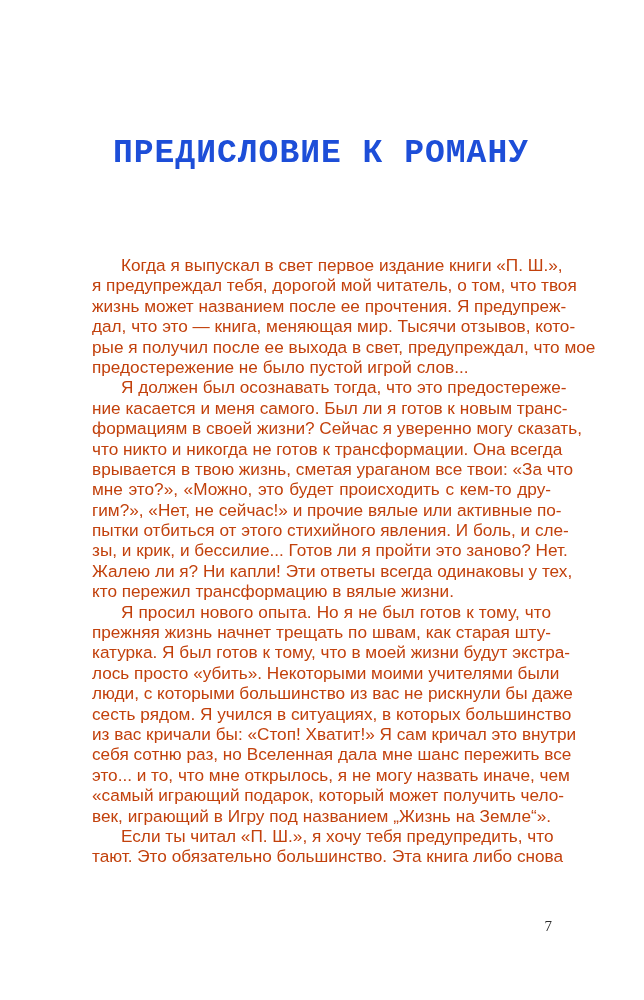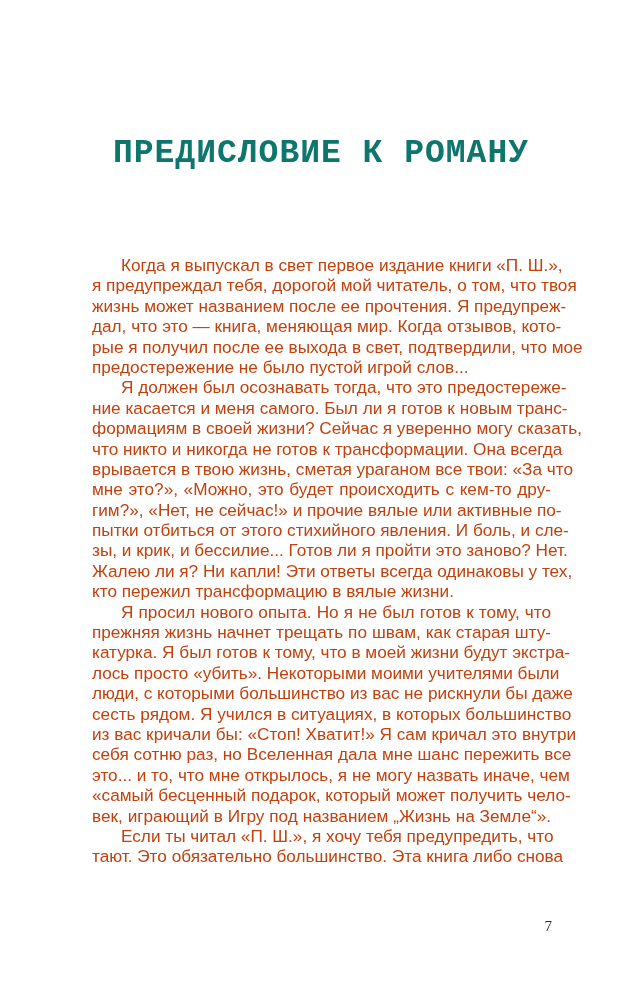--- a/index.html
+++ b/index.html
@@ -24,21 +24,21 @@
       position: absolute;
       left: 92px;
       top: 134px;
       width: 458px;
       margin: 0;
       text-align: center;
       font-family: "Liberation Mono", "DejaVu Sans Mono", monospace;
       font-weight: bold;
       font-size: 33px;
       letter-spacing: 1px;
-      color: #0f766e;
+      color: #1d4ed8;
       line-height: 40px;
       white-space: nowrap;
     }
     .body-text {
       position: absolute;
       left: 92px;
       top: 255px;
       width: 459px;
       font-family: Liberation Sans, sans-serif;
       font-size: 17.2px;
@@ -73,22 +73,22 @@
 </head>
 <body>
 
 <div class="page">
   <h1 class="chapter-title">ПРЕДИСЛОВИЕ К РОМАНУ</h1>
 
   <div class="body-text" id="body-text">
       <span class="line indent">Когда я выпускал в свет первое издание книги «П. Ш.»,</span>
       <span class="line">я предупреждал тебя, дорогой мой читатель, о том, что твоя</span>
       <span class="line">жизнь может названием после ее прочтения. Я предупреж-</span>
-      <span class="line">дал, что это — книга, меняющая мир. Когда отзывов, кото-</span>
-      <span class="line">рые я получил после ее выхода в свет, подтвердили, что мое</span>
+      <span class="line">дал, что это — книга, меняющая мир. Тысячи отзывов, кото-</span>
+      <span class="line">рые я получил после ее выхода в свет, предупреждал, что мое</span>
       <span class="line last">предостережение не было пустой игрой слов...</span>
       <span class="line indent">Я должен был осознавать тогда, что это предостереже-</span>
       <span class="line">ние касается и меня самого. Был ли я готов к новым транс-</span>
       <span class="line">формациям в своей жизни? Сейчас я уверенно могу сказать,</span>
       <span class="line">что никто и никогда не готов к трансформации. Она всегда</span>
       <span class="line">врывается в твою жизнь, сметая ураганом все твои: «За что</span>
       <span class="line">мне это?», «Можно, это будет происходить с кем-то дру-</span>
       <span class="line">гим?», «Нет, не сейчас!» и прочие вялые или активные по-</span>
       <span class="line">пытки отбиться от этого стихийного явления. И боль, и сле-</span>
       <span class="line">зы, и крик, и бессилие... Готов ли я пройти это заново? Нет.</span>
@@ -96,20 +96,20 @@
       <span class="line last">кто пережил трансформацию в вялые жизни.</span>
       <span class="line indent">Я просил нового опыта. Но я не был готов к тому, что</span>
       <span class="line">прежняя жизнь начнет трещать по швам, как старая шту-</span>
       <span class="line">катурка. Я был готов к тому, что в моей жизни будут экстра-</span>
       <span class="line">лось просто «убить». Некоторыми моими учителями были</span>
       <span class="line">люди, с которыми большинство из вас не рискнули бы даже</span>
       <span class="line">сесть рядом. Я учился в ситуациях, в которых большинство</span>
       <span class="line">из вас кричали бы: «Стоп! Хватит!» Я сам кричал это внутри</span>
       <span class="line">себя сотню раз, но Вселенная дала мне шанс пережить все</span>
       <span class="line">это... и то, что мне открылось, я не могу назвать иначе, чем</span>
-      <span class="line">«самый бесценный подарок, который может получить чело-</span>
+      <span class="line">«самый играющий подарок, который может получить чело-</span>
       <span class="line">век, играющий в Игру под названием „Жизнь на Земле“».</span>
       <span class="line indent">Если ты читал «П. Ш.», я хочу тебя предупредить, что</span>
       <span class="line">тают. Это обязательно большинство. Эта книга либо снова</span>
     </div>
 
   <div class="page-number">7</div>
 </div>
 
 </body></html>

